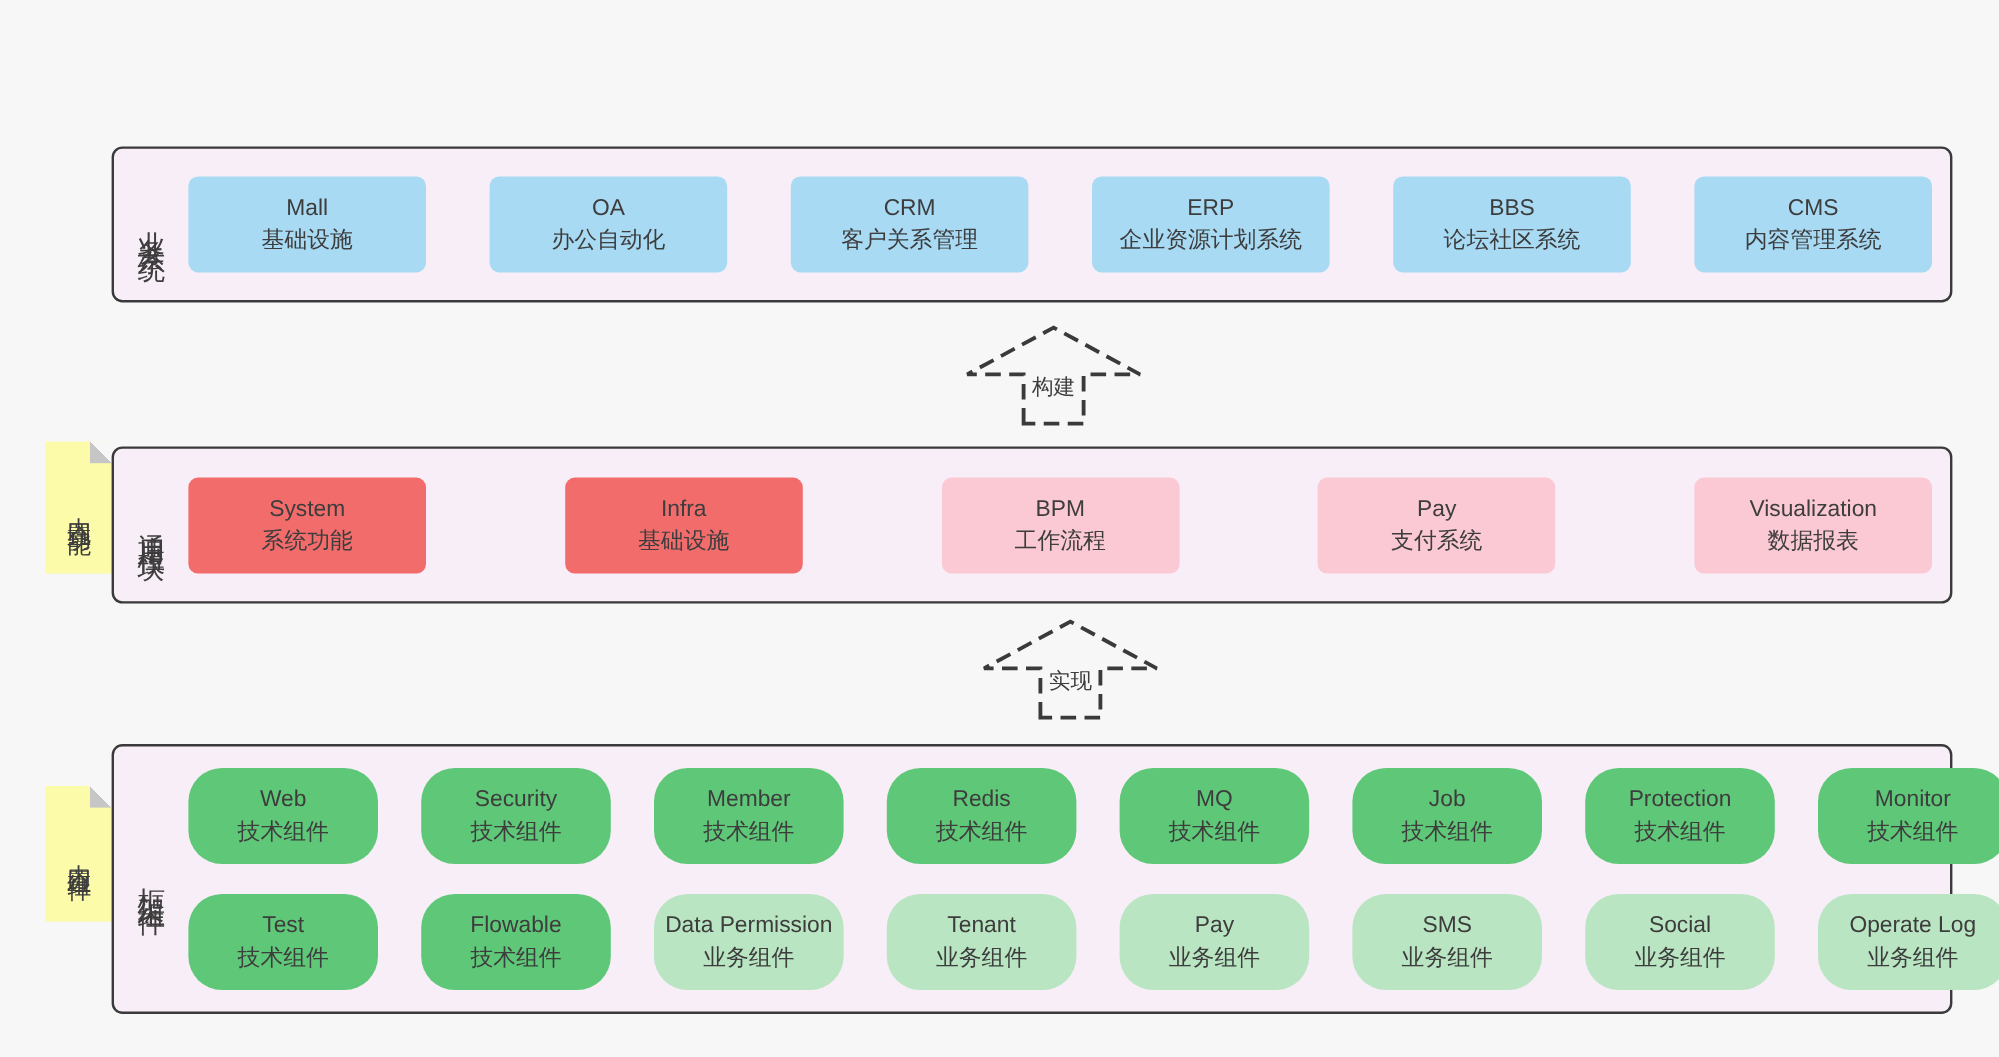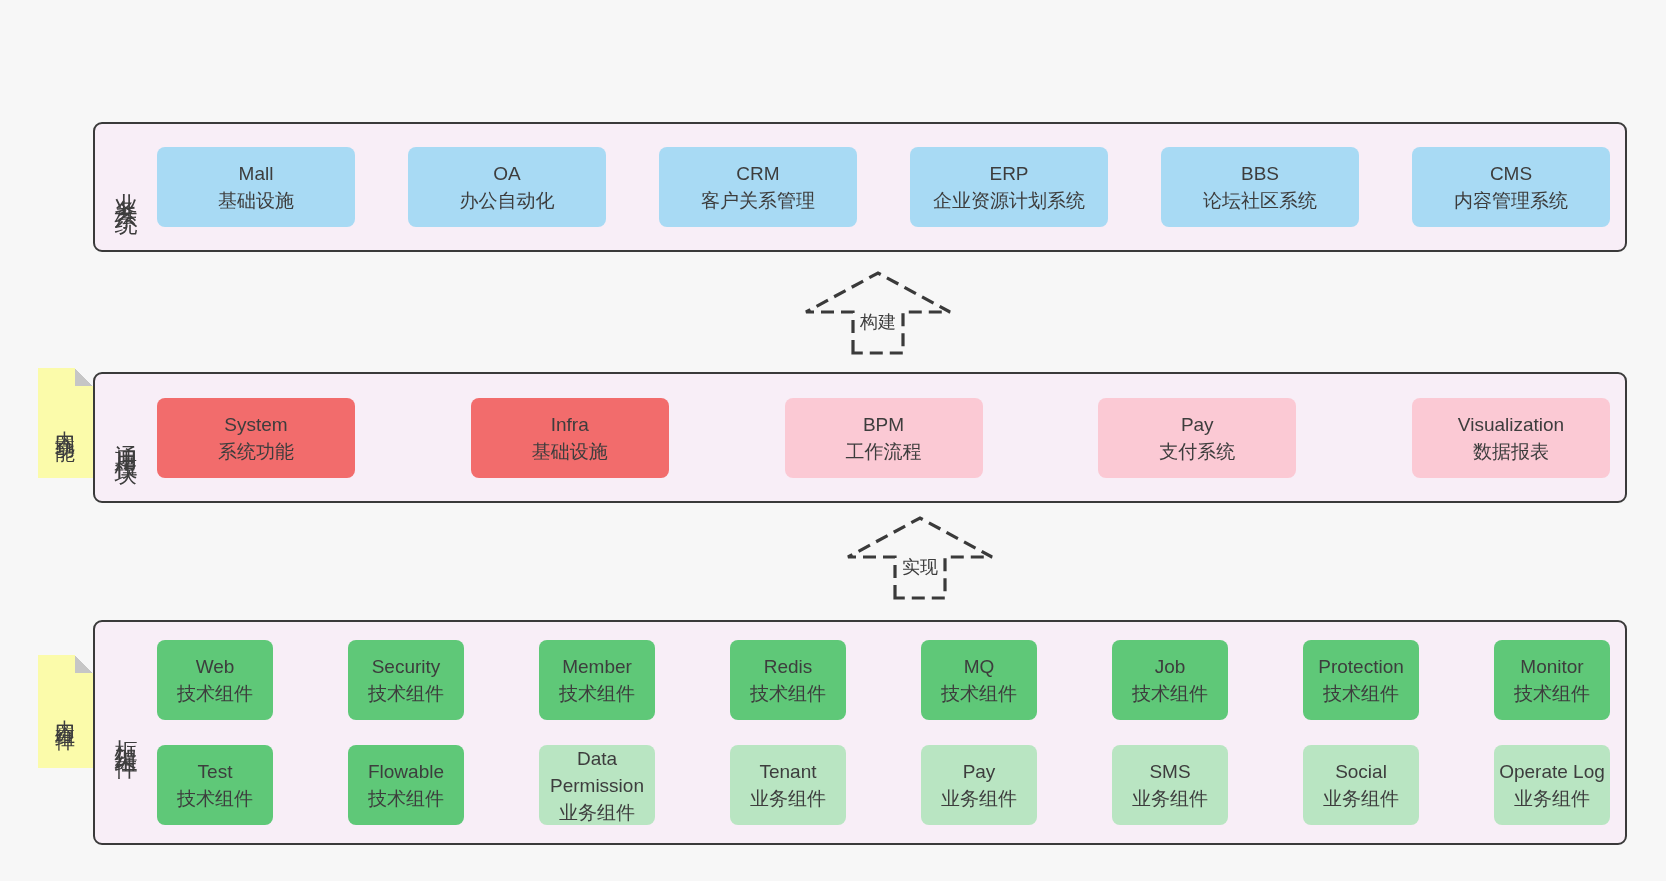--- a/index.html
+++ b/index.html
@@ -37,40 +37,40 @@
     gap:25px;padding-right:15px;
   }
   .row{display:flex;justify-content:space-between;gap:36px;}
   .box{
     height:80px;border-radius:8px;
     display:flex;flex-direction:column;justify-content:center;align-items:center;
     text-align:center;font-size:19px;line-height:27px;color:var(--c-text);
     padding:0 4px;
   }
   .row6 .box{width:198px;}
-  .row8 .box{width:116px;}
+  .row8 .box{width:158px;border-radius:28px;}
   .box.blue{background:var(--c-blue);}
   .box.red{background:var(--c-red);}
   .box.pink{background:var(--c-pink);}
   .box.green{background:var(--c-green);}
   .box.lightgreen{background:var(--c-lightgreen);}
   .note{
     position:absolute;width:55px;z-index:1;background:var(--c-note);
     display:flex;align-items:center;justify-content:center;
   }
   #note-features{left:38px;top:368px;height:110px;}
   #note-components{left:38px;top:655px;height:113px;}
   .note .vtext{font-size:20px;letter-spacing:4px;}
   .fold{
     position:absolute;top:0;right:0;width:18px;height:18px;
     background:linear-gradient(to bottom left,var(--c-bg) 50%,var(--c-fold) 50%);
   }
   .arrow{position:absolute;width:150px;height:86px;z-index:3;text-align:right;}
   #arrow-build{left:803px;top:270px;}
-  #arrow-implement{left:845px;top:515px;}
+  #arrow-implement{left:817px;top:515px;}
   .arrow svg{position:absolute;left:0;top:0;}
   .arrow-label{
     position:absolute;left:50%;top:40px;transform:translateX(-50%);
     background:var(--c-bg);padding:0 3px;font-size:18px;line-height:24px;
     color:var(--c-text);white-space:nowrap;
   }
 </style>
 </head>
 <body>
 

